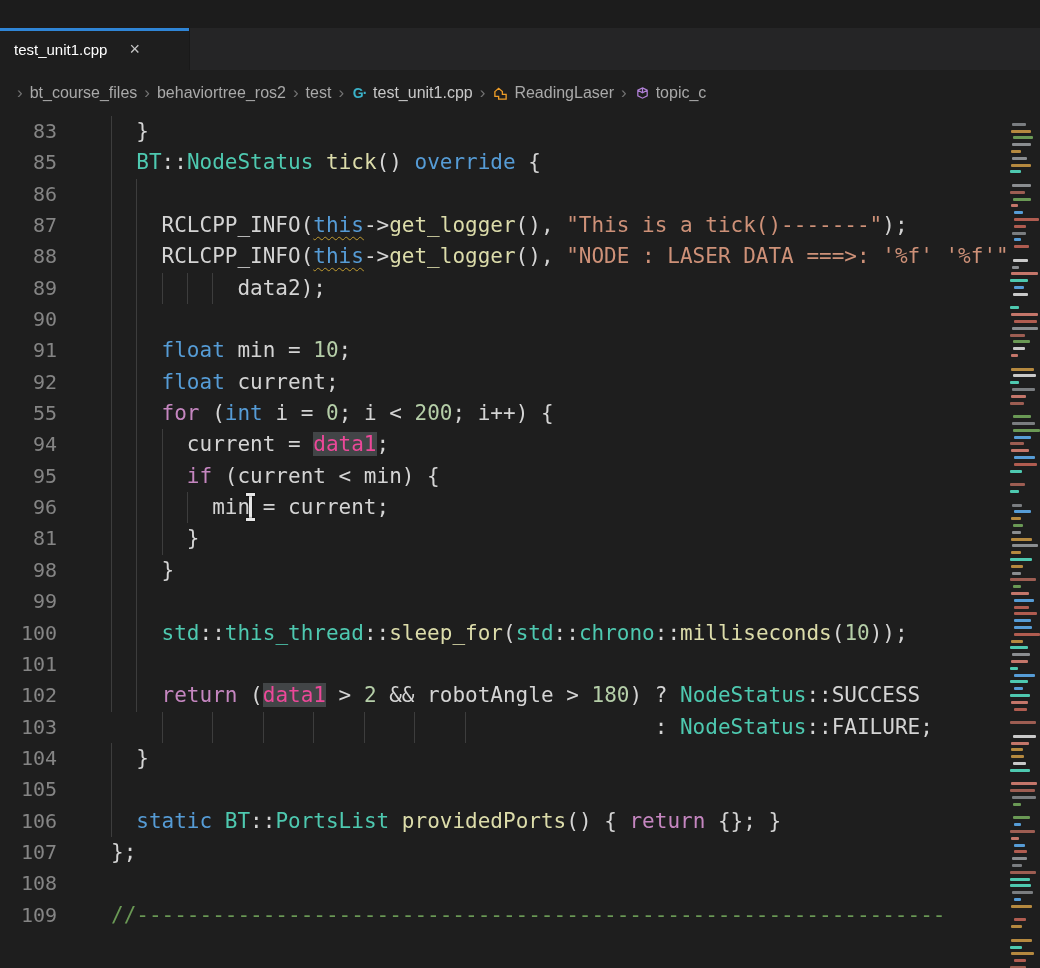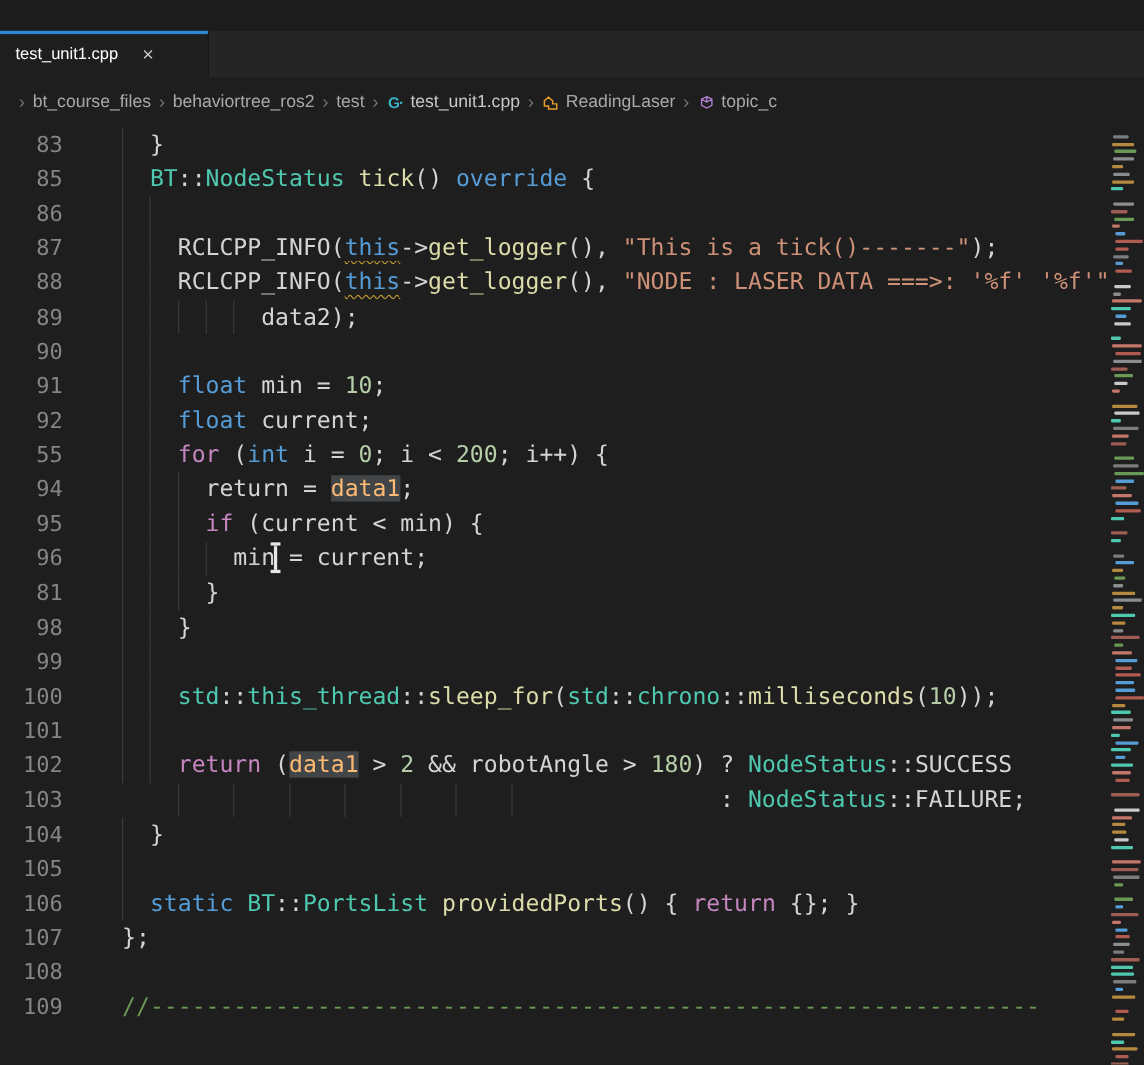--- a/index.html
+++ b/index.html
@@ -41,21 +41,21 @@
 
   .tok-p{color:#d4d4d4;}
   .tok-k{color:#569cd6;}
   .tok-c{color:#c586c0;}
   .tok-t{color:#4ec9b0;}
   .tok-f{color:#dcdcaa;}
   .tok-s{color:#ce9178;}
   .tok-n{color:#b5cea8;}
   .tok-cm{color:#6a9955;}
   .tok-th{color:#569cd6;text-decoration:underline wavy #bf9b30;text-decoration-thickness:1px;text-underline-offset:4px;}
-  .tok-hl{color:#fdba74;background:rgba(125,133,140,0.38);}
+  .tok-hl{color:#ec4899;background:rgba(125,133,140,0.38);}
 
   
   .minimap{position:absolute;right:0;top:0;bottom:0;width:32px;background:#1e1e1e;overflow:hidden;}
   .mm-row{position:absolute;height:3px;border-radius:1px;}
 
   
   .ibeam{position:absolute;left:249px;top:495px;width:3px;height:24px;background:#e6e6e6;
          box-shadow:0 0 1.5px #000;z-index:50;}
   .ibeam::before,.ibeam::after{content:"";position:absolute;left:-3px;width:9px;height:3px;
          background:#e6e6e6;box-shadow:0 0 1.5px #000;}
@@ -153,21 +153,21 @@
         <div class="code-line">
           <span class="gutter">92</span>
           <div class="content"><span class="guide" style="--col: 0;"></span><span class="guide" style="--col: 2;"></span><span class="tok-p">    </span><span class="tok-k">float</span><span class="tok-p"> current;</span></div>
         </div>
         <div class="code-line">
           <span class="gutter">55</span>
           <div class="content"><span class="guide" style="--col: 0;"></span><span class="guide" style="--col: 2;"></span><span class="tok-p">    </span><span class="tok-c">for</span><span class="tok-p"> (</span><span class="tok-k">int</span><span class="tok-p"> i = </span><span class="tok-n">0</span><span class="tok-p">; i &lt; </span><span class="tok-n">200</span><span class="tok-p">; i++) {</span></div>
         </div>
         <div class="code-line">
           <span class="gutter">94</span>
-          <div class="content"><span class="guide" style="--col: 0;"></span><span class="guide" style="--col: 2;"></span><span class="guide" style="--col: 4;"></span><span class="tok-p">      </span><span class="tok-p">return = </span><span class="tok-hl">data1</span><span class="tok-p">;</span></div>
+          <div class="content"><span class="guide" style="--col: 0;"></span><span class="guide" style="--col: 2;"></span><span class="guide" style="--col: 4;"></span><span class="tok-p">      </span><span class="tok-p">current = </span><span class="tok-hl">data1</span><span class="tok-p">;</span></div>
         </div>
         <div class="code-line">
           <span class="gutter">95</span>
           <div class="content"><span class="guide" style="--col: 0;"></span><span class="guide" style="--col: 2;"></span><span class="guide" style="--col: 4;"></span><span class="tok-p">      </span><span class="tok-c">if</span><span class="tok-p"> (current &lt; min) {</span></div>
         </div>
         <div class="code-line">
           <span class="gutter">96</span>
           <div class="content"><span class="guide" style="--col: 0;"></span><span class="guide" style="--col: 2;"></span><span class="guide" style="--col: 4;"></span><span class="guide" style="--col: 6;"></span><span class="tok-p">        </span><span class="tok-p">min = current;</span></div>
         </div>
         <div class="code-line">

